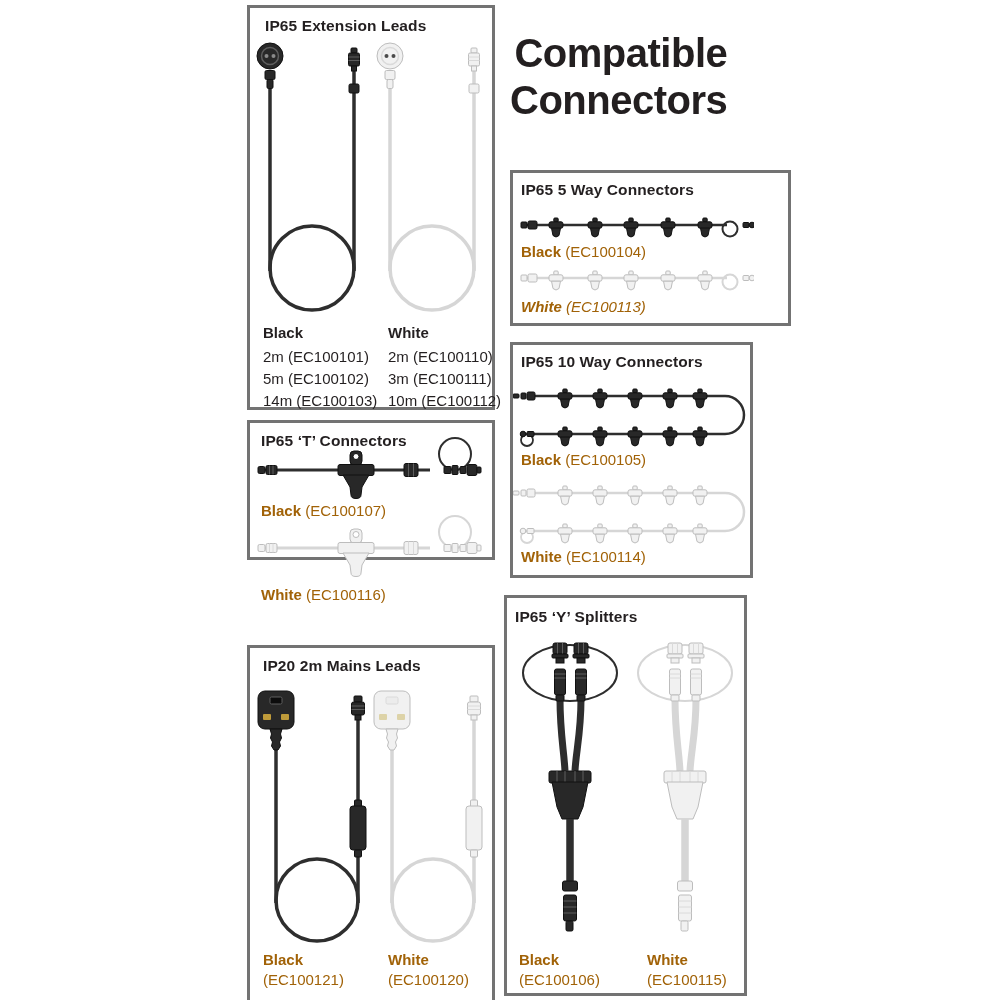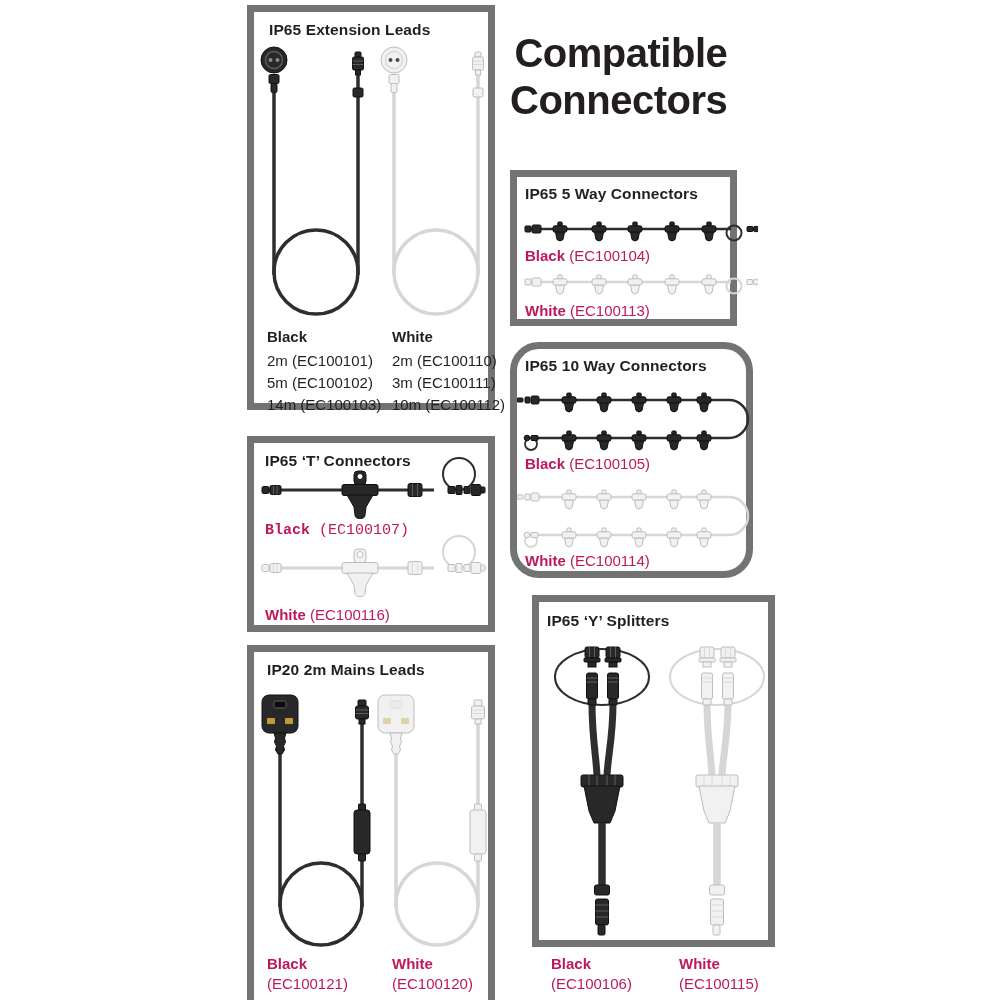--- a/index.html
+++ b/index.html
@@ -1,23 +1,23 @@
 <!DOCTYPE html>
 <html><head>
 <meta charset="utf-8">
 <style>
   html,body{margin:0;padding:0;background:#fff;}
   #canvas{position:relative;width:1000px;height:1000px;background:#ffffff;
           font-family:"Liberation Sans",sans-serif;color:#231f20;overflow:hidden;}
-  .panel{position:absolute;border:7px solid #737373;background:#fff;box-sizing:border-box;}
+  .panel{position:absolute;border:3px solid #737373;background:#fff;box-sizing:border-box;}
   .panel-title{position:absolute;font-weight:bold;font-size:15.5px;letter-spacing:.1px;color:#231f20;white-space:nowrap;}
   .page-title{position:absolute;left:510px;top:30px;font-size:40px;line-height:47px;
               font-weight:bold;letter-spacing:-.5px;color:#231f20;text-align:right;}
   .fill-svg{position:absolute;left:0;top:0;}
-  .vl{position:absolute;font-size:15px;color:#be185d;white-space:nowrap;}
+  .vl{position:absolute;font-size:15px;color:#a16207;white-space:nowrap;}
   .vl .nm{font-weight:bold;}
   .vl.two .nm{display:block;margin-bottom:3px;}
   .vl.two .cd{display:block;}
   .col-list{position:absolute;font-size:15px;line-height:22px;color:#231f20;white-space:nowrap;}
   .col-list .nm{font-weight:bold;display:block;margin-bottom:2px;}
   
   .ink-black{--cable:#2e2e2e;--fillc:#282828;--edge:#101010;--detail:#5e5e5e;--facedot:#8a8a8a;--pin:#bf9b3a;--hole:#0c0c0c;}
   .ink-white{--cable:#d6d6d6;--fillc:#f1f1f1;--edge:#bdbdbd;--detail:#dadada;--facedot:#4a4a4a;--pin:#ddd3a8;--hole:#ececec;}
 </style>
 </head>
@@ -185,27 +185,27 @@
       <span>14m (EC100103)</span>
     </div>
     <div class="col-list" style="left:138px;top:314px;">
       <span class="nm">White</span>
       <span>2m (EC100110)</span><br>
       <span>3m (EC100111)</span><br>
       <span>10m (EC100112)</span>
     </div>
   </div>
 
-  <div class="panel" style="left:247px;top:436px;width:248px;height:196px;">
+  <div class="panel" style="left:247px;top:420px;width:248px;height:140px;">
     <div class="panel-title" style="left:11px;top:9px;">IP65 ‘T’ Connectors</div>
     <svg class="fill-svg" width="246" height="194" viewBox="0 0 246 194">
       <use href="#g-tconn" x="8" y="17" class="ink-black"></use>
       <use href="#g-tconn" x="8" y="95" class="ink-white"></use>
     </svg>
-    <div class="vl" style="left:11px;top:79px;font-family:Liberation Mono, monospace;">
+    <div class="vl" style="left:11px;top:79px;">
       <span class="nm">Black</span>
       <span class="cd">(EC100107)</span>
     </div>
     <div class="vl" style="left:11px;top:163px;">
       <span class="nm">White</span>
       <span class="cd">(EC100116)</span>
     </div>
   </div>
 
   <div class="panel" style="left:247px;top:645px;width:248px;height:411px;">
@@ -217,53 +217,53 @@
     <div class="vl two" style="left:13px;top:303px;">
       <span class="nm">Black</span>
       <span class="cd">(EC100121)</span>
     </div>
     <div class="vl two" style="left:138px;top:303px;">
       <span class="nm">White</span>
       <span class="cd">(EC100120)</span>
     </div>
   </div>
 
-  <div class="panel" style="left:510px;top:170px;width:227px;height:156px;">
+  <div class="panel" style="left:510px;top:170px;width:281px;height:156px;">
     <div class="panel-title" style="left:8px;top:8px;">IP65 5 Way Connectors</div>
     <svg class="fill-svg" width="241" height="154" viewBox="0 0 241 154">
       <use href="#g-chain5" x="8" y="37" class="ink-black"></use>
       <use href="#g-chain5" x="8" y="90" class="ink-white"></use>
     </svg>
     <div class="vl" style="left:8px;top:70px;">
       <span class="nm">Black</span>
       <span class="cd">(EC100104)</span>
     </div>
-    <div class="vl" style="left:8px;top:125px;">
+    <div class="vl" style="left:8px;top:125px;font-style:italic;">
       <span class="nm">White</span>
       <span class="cd">(EC100113)</span>
     </div>
   </div>
 
-  <div class="panel" style="left:510px;top:342px;width:243px;height:236px;border-radius:29px;">
+  <div class="panel" style="left:510px;top:342px;width:243px;height:236px;">
     <div class="panel-title" style="left:8px;top:8px;">IP65 10 Way Connectors</div>
     <svg class="fill-svg" width="241" height="234" viewBox="0 0 241 234">
       <use href="#g-chain10" x="0" y="41" class="ink-black"></use>
       <use href="#g-chain10" x="0" y="138" class="ink-white"></use>
     </svg>
     <div class="vl" style="left:8px;top:106px;">
       <span class="nm">Black</span>
       <span class="cd">(EC100105)</span>
     </div>
     <div class="vl" style="left:8px;top:203px;">
       <span class="nm">White</span>
       <span class="cd">(EC100114)</span>
     </div>
   </div>
 
-  <div class="panel" style="left:532px;top:595px;width:243px;height:352px;">
+  <div class="panel" style="left:504px;top:595px;width:243px;height:401px;">
     <div class="panel-title" style="left:8px;top:10px;">IP65 ‘Y’ Splitters</div>
     <svg class="fill-svg" width="241" height="399" viewBox="0 0 241 399">
       <use href="#g-ysplit" x="8" y="37" class="ink-black"></use>
       <use href="#g-ysplit" x="123" y="37" class="ink-white"></use>
     </svg>
     <div class="vl two" style="left:12px;top:353px;">
       <span class="nm">Black</span>
       <span class="cd">(EC100106)</span>
     </div>
     <div class="vl two" style="left:140px;top:353px;">

